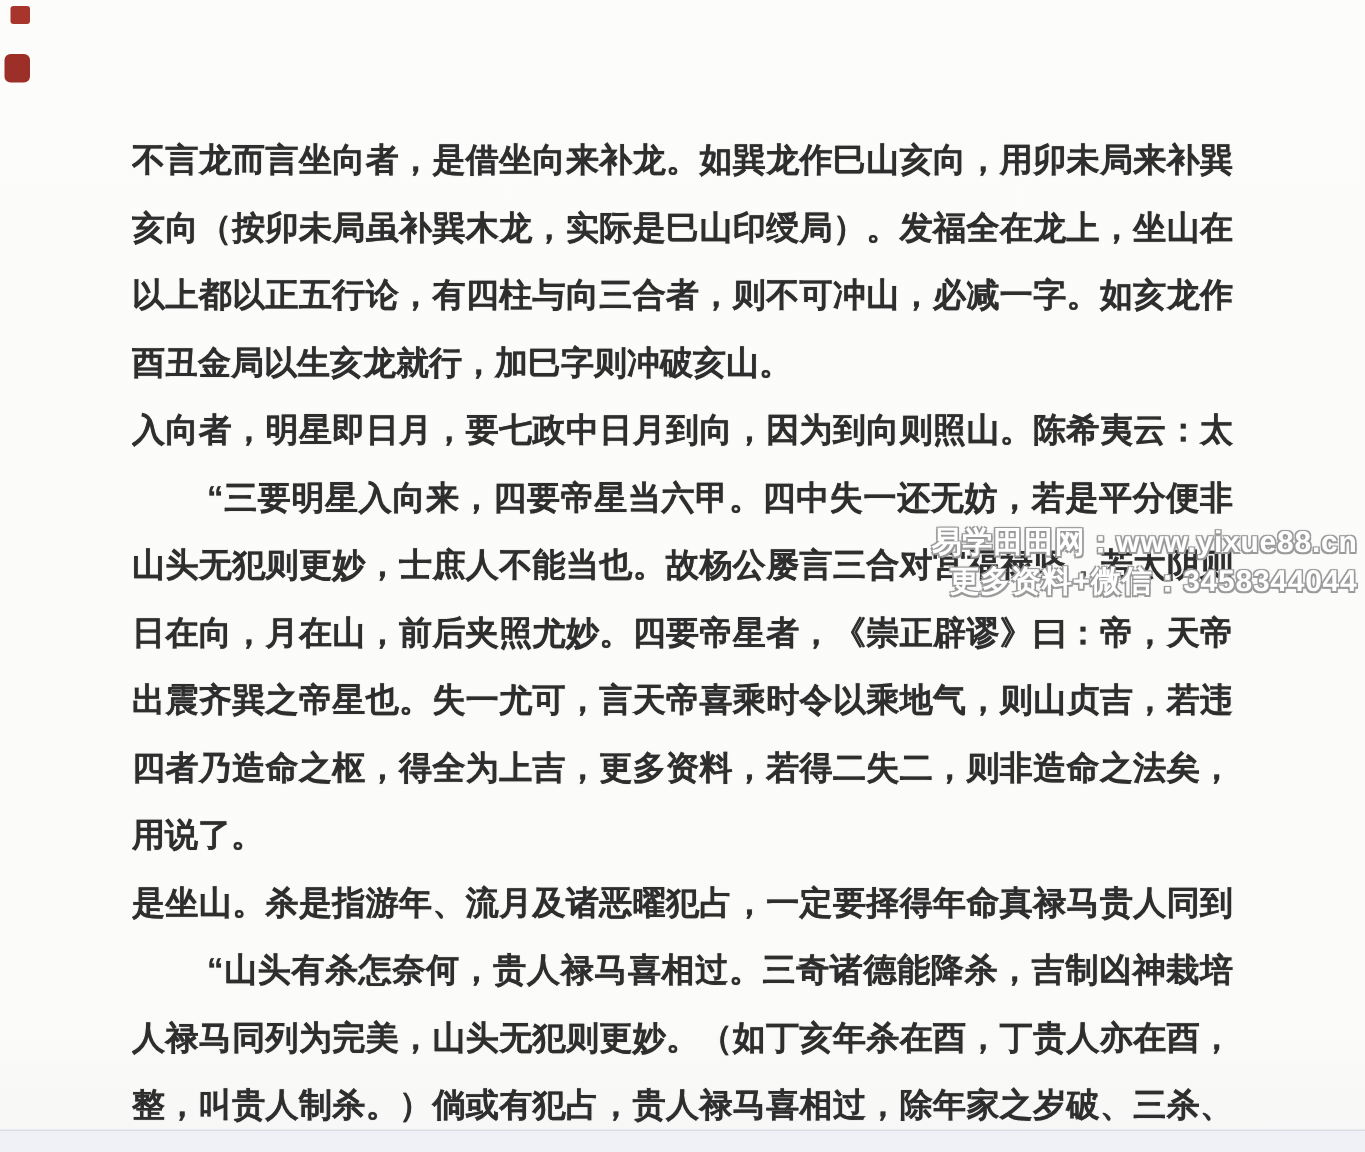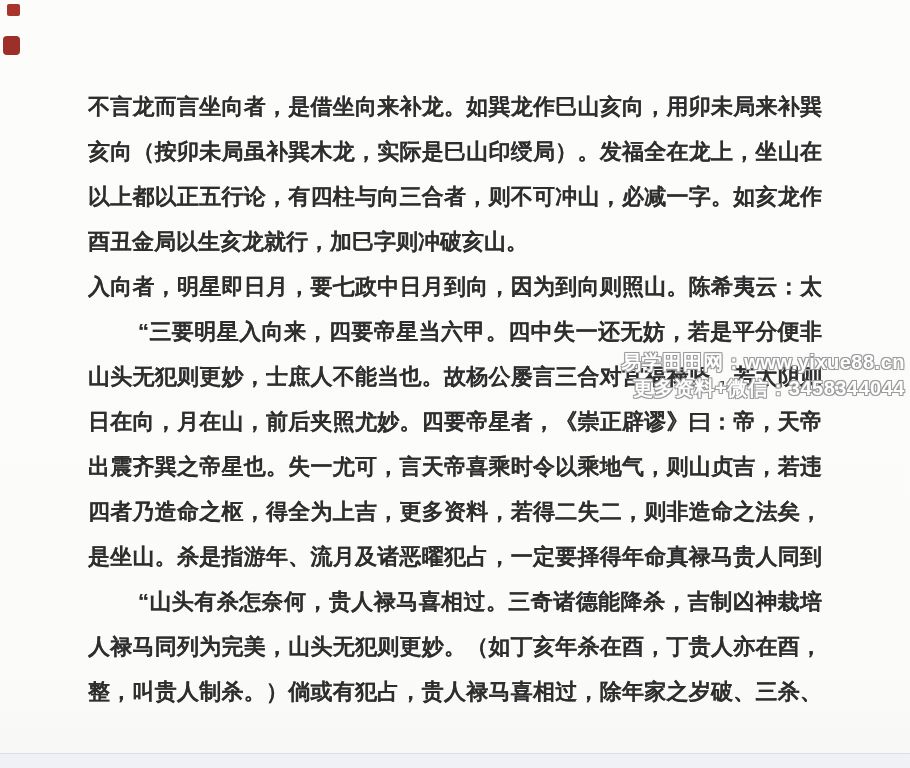--- a/index.html
+++ b/index.html
@@ -86,20 +86,21 @@
     <div class="line">不言龙而言坐向者，是借坐向来补龙。如巽龙作巳山亥向，用卯未局来补巽木龙，并非真补</div>
     <div class="line">亥向（按卯未局虽补巽木龙，实际是巳山印绶局）。发福全在龙上，坐山在其次，向又更次。</div>
     <div class="line">以上都以正五行论，有四柱与向三合者，则不可冲山，必减一字。如亥龙作亥山巳向，只用</div>
     <div class="line endline">酉丑金局以生亥龙就行，加巳字则冲破亥山。</div>
     <div class="line">入向者，明星即日月，要七政中日月到向，因为到向则照山。陈希夷云：太阳到山，唯国家</div>
     <div class="line indent">“三要明星入向来，四要帝星当六甲。四中失一还无妨，若是平分便非法。”三论明星</div>
     <div class="line">山头无犯则更妙，士庶人不能当也。故杨公屡言三合对宫福禄坚，若太阴则到山到向皆可，或</div>
     <div class="line">日在向，月在山，前后夹照尤妙。四要帝星者，《崇正辟谬》曰：帝，天帝也，即《易经》</div>
     <div class="line">出震齐巽之帝星也。失一尤可，言天帝喜乘时令以乘地气，则山贞吉，若违时失气极凶。此</div>
     <div class="line">四者乃造命之枢，得全为上吉，更多资料，若得二失二，则非造命之法矣，如全部不合就不</div>
+    <div class="line endline">用说了。</div>
     <div class="line">是坐山。杀是指游年、流月及诸恶曜犯占，一定要择得年命真禄马贵人同到山方，及山家贵</div>
     <div class="line indent">“山头有杀怎奈何，贵人禄马喜相过。三奇诸德能降杀，吉制凶神栽培多”。山头，就</div>
     <div class="line">人禄马同列为完美，山头无犯则更妙。（如丁亥年杀在酉，丁贵人亦在酉，多用酉月日时修</div>
     <div class="line">整，叫贵人制杀。）倘或有犯占，贵人禄马喜相过，除年家之岁破、三杀、戊己、阴符，</div>
   </div>
 
   <div class="watermark">
     <div class="wm-line">易学田田网：www.yixue88.cn</div>
     <div class="wm-line">更多资料+微信：3458344044</div>
   </div>

